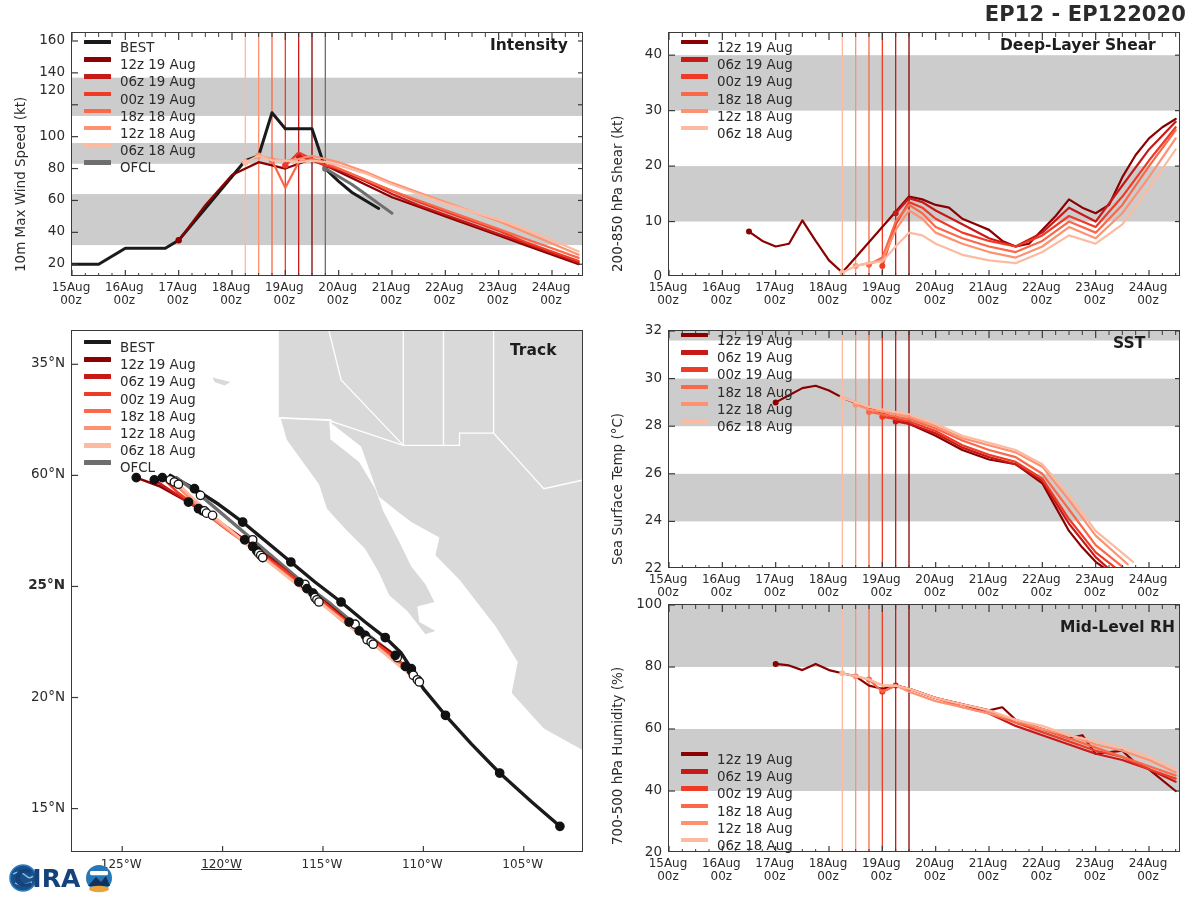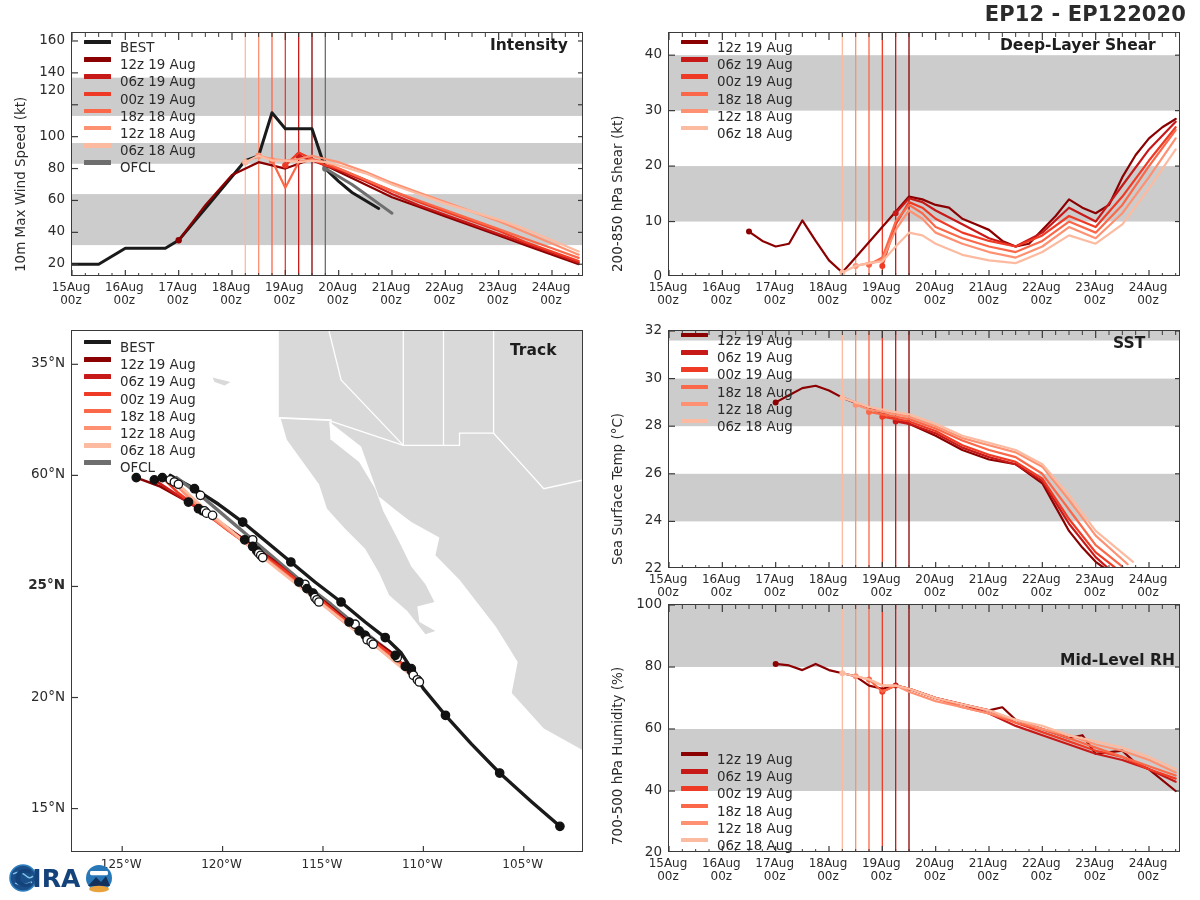--- a/index.html
+++ b/index.html
@@ -297,21 +297,21 @@
   <div class="ptitle" style="left:510px;top:341px;">Track</div>
   <div id="yt-track">
       <div class="ytick" style="left: 9px; top: 354.319px; width: 56px;">35°N</div>
       <div class="ytick" style="left: 9px; top: 465.383px; width: 56px;">60°N</div>
       <div class="ytick" style="left: 9px; top: 576.447px; width: 56px; font-weight: bold;">25°N</div>
       <div class="ytick" style="left: 9px; top: 687.511px; width: 56px;">20°N</div>
       <div class="ytick" style="left: 9px; top: 798.574px; width: 56px;">15°N</div>
     </div>
   <div id="xt-track">
       <div class="xtick" style="left: 81.1961px; top: 858px; width: 80px;">125°W</div>
-      <div class="xtick" style="left: 181.588px; top: 858px; width: 80px;">120°W</div>
+      <div class="xtick" style="left: 181.588px; top: 858px; width: 80px; text-decoration: underline;">120°W</div>
       <div class="xtick" style="left: 281.98px; top: 858px; width: 80px;">115°W</div>
       <div class="xtick" style="left: 382.373px; top: 858px; width: 80px;">110°W</div>
       <div class="xtick" style="left: 482.765px; top: 858px; width: 80px;">105°W</div>
     </div>
   <div class="legend" id="lg-track" style="left:84px;top:340px;">
       <div class="lgrow">
         <span class="lgsw" style="background: rgb(26, 26, 26);"></span>
         <span class="lgtx">BEST</span>
       </div>
       <div class="lgrow">
@@ -773,21 +773,21 @@
         <line x1="466.6666666666666" y1="248" x2="466.6666666666666" y2="244" stroke="#3a3a3a" stroke-width="1"></line>
         <line x1="466.6666666666666" y1="0" x2="466.6666666666666" y2="4" stroke="#3a3a3a" stroke-width="1"></line>
         <line x1="479.99999999999994" y1="248" x2="479.99999999999994" y2="241" stroke="#3a3a3a" stroke-width="1.2"></line>
         <line x1="479.99999999999994" y1="0" x2="479.99999999999994" y2="7" stroke="#3a3a3a" stroke-width="1.2"></line>
         <line x1="493.33333333333326" y1="248" x2="493.33333333333326" y2="244" stroke="#3a3a3a" stroke-width="1"></line>
         <line x1="493.33333333333326" y1="0" x2="493.33333333333326" y2="4" stroke="#3a3a3a" stroke-width="1"></line>
         <line x1="506.6666666666666" y1="248" x2="506.6666666666666" y2="244" stroke="#3a3a3a" stroke-width="1"></line>
         <line x1="506.6666666666666" y1="0" x2="506.6666666666666" y2="4" stroke="#3a3a3a" stroke-width="1"></line>
       </svg>
   </div>
-  <div class="ptitle" style="left:1060px;top:618px;margin-top:33px;">Mid-Level RH</div>
+  <div class="ptitle" style="left:1060px;top:618px;">Mid-Level RH</div>
   <div class="axlabel ylab" style="left:609px;top:845px;">700-500 hPa Humidity (%)</div>
   <div id="yt-rh">
       <div class="ytick" style="left: 622px; top: 843px; width: 40px;">20</div>
       <div class="ytick" style="left: 622px; top: 781px; width: 40px;">40</div>
       <div class="ytick" style="left: 622px; top: 719px; width: 40px;">60</div>
       <div class="ytick" style="left: 622px; top: 657px; width: 40px;">80</div>
       <div class="ytick" style="left: 622px; top: 595px; width: 40px;">100</div>
     </div>
   <div id="xt-rh">
       <div class="xtick" style="left: 634px; top: 857px; width: 68px;">15Aug<br>00z</div>

